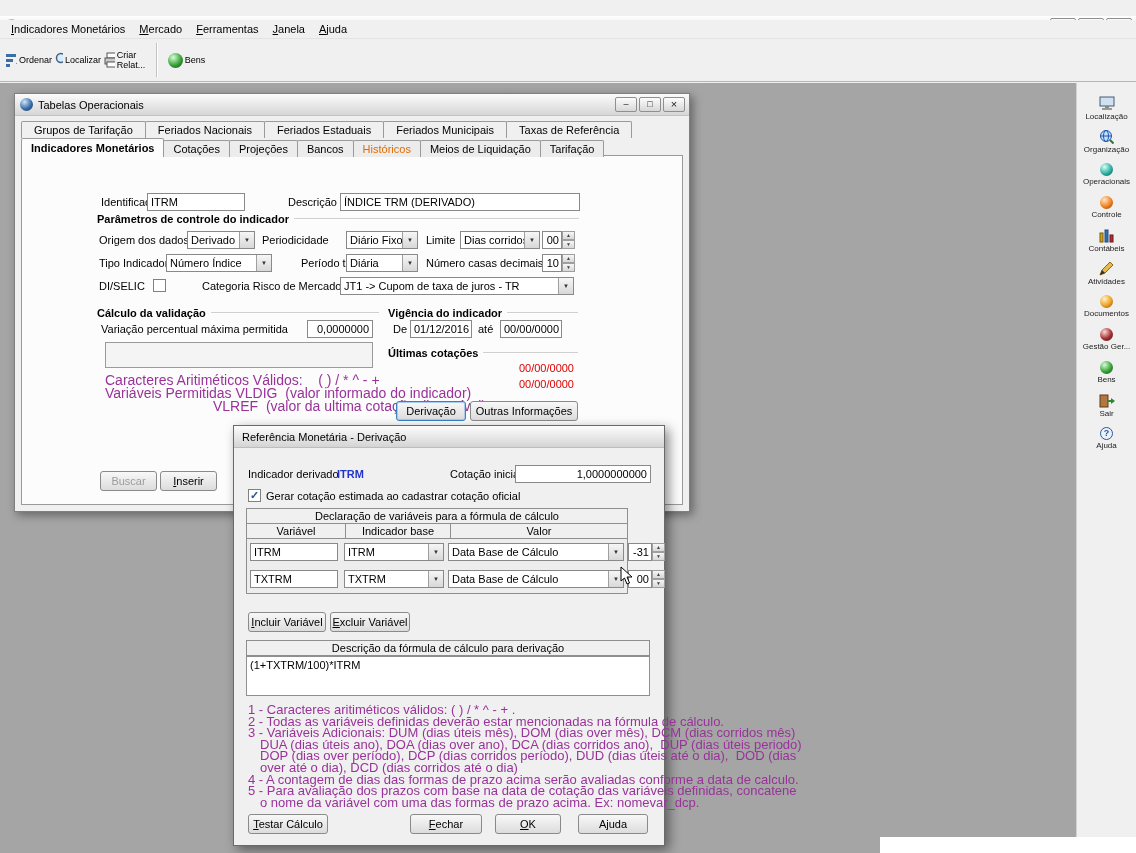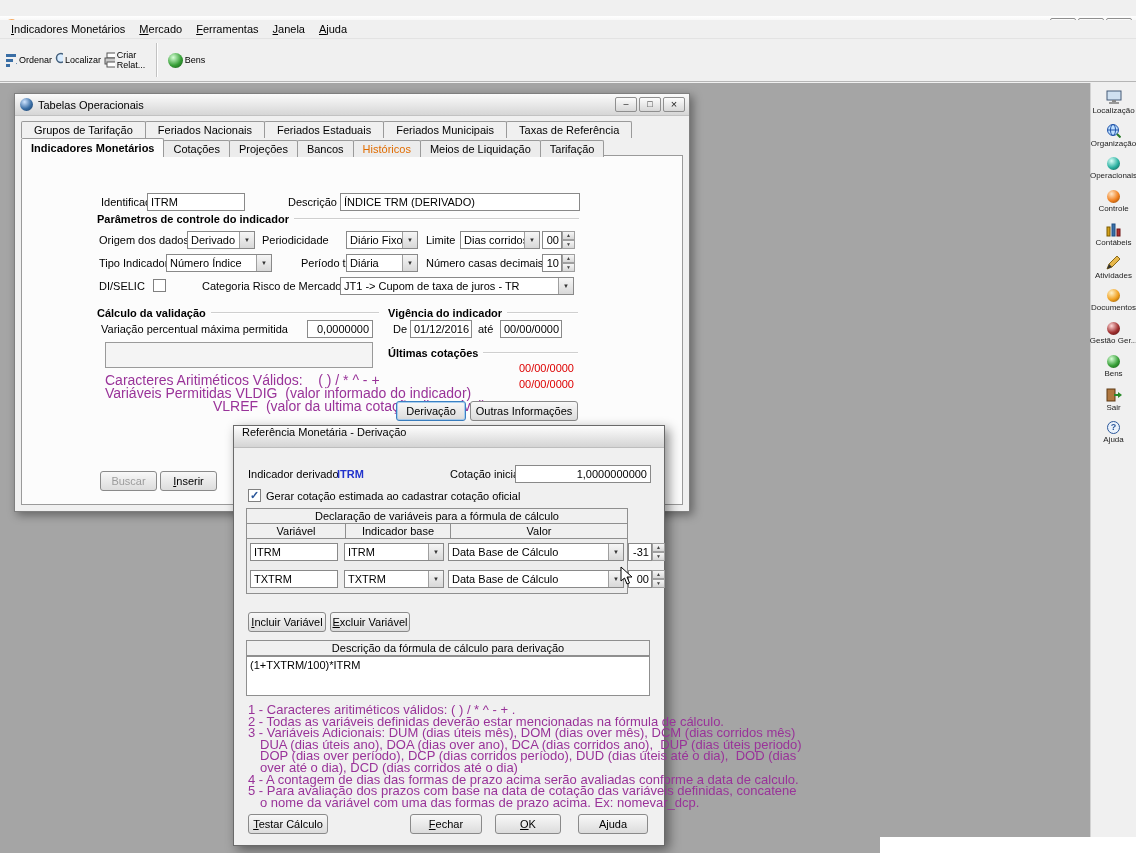--- a/index.html
+++ b/index.html
@@ -26,22 +26,22 @@
 
   .toolbar { position:absolute; top:39px; left:0; right:0; height:43px; background:#f0f0f0;
     border-bottom:1px solid #b5b5b5; display:flex; align-items:center; padding-left:5px; gap:2px; }
   .tool-btn { width:47px; height:39px; display:flex; flex-direction:row; align-items:center;
     justify-content:center; gap:2px; font-size:9px; }
   .tool-sep { width:1px; height:34px; background:#c2c2c2; box-shadow:1px 0 0 #fff; margin:0 4px; }
 
   .mdi { position:absolute; top:83px; left:0; width:1090px; height:770px; background:#a5a5a5; }
   .white-strip { position:absolute; left:880px; top:837px; width:256px; height:16px; background:#fff; z-index:3; }
 
-  .side { position:absolute; top:83px; right:0; width:46px; height:770px; background:#f0f0f0;
-    border-left:1px solid #d2d2d2; display:flex; flex-direction:column; align-items:center; padding-top:3px;margin-left:37px; }
+  .side { position:absolute; top:83px; right:0; width:60px; height:770px; background:#f0f0f0;
+    border-left:1px solid #d2d2d2; display:flex; flex-direction:column; align-items:center; padding-top:9px;margin-left:37px; }
   .side-item { width:45px; height:33px; display:flex; flex-direction:column; align-items:center;
     justify-content:center; gap:1px; }
   .si-lbl { font-size:8px; white-space:nowrap; color:#222; }
 
   .ball { width:13px; height:13px; border-radius:50%; display:inline-block; }
   .help-ic { width:13px; height:13px; border-radius:50%; border:1px solid #2b579a; color:#2b579a;
     display:inline-block; position:relative; background:#eaf2fc; }
   .help-ic::after { content:"?"; position:absolute; inset:0; font-size:9px; font-weight:bold;
     line-height:11px; text-align:center; }
 
@@ -94,21 +94,21 @@
   .sect .ln { flex:1; height:2px; border-top:1px solid #cfcfcf; border-bottom:1px solid #fff; }
   .hint { position:absolute; color:#993399; font-size:14px; white-space:pre; }
   .memo { position:absolute; background:#f4f4f4; border:1px solid #9a9a9a; }
   .red { position:absolute; color:#dd0000; text-align:right; }
 
   
   .dialog { position:absolute; left:233px; top:425px; width:432px; height:421px; background:#f0f0f0;
     border:1px solid #6a6a6a; box-shadow:4px 4px 11px rgba(0,0,0,.45); z-index:40; }
   .dlg-tb { position:absolute; top:0; left:0; right:0; height:22px;
     background:linear-gradient(#fdfdfd,#d4d4d4); border-bottom:1px solid #bdbdbd;
-    display:flex; padding:0 8px; }
+    display:flex; align-items:center; padding:0 8px; }
   .tcell { position:absolute; height:16px; background:#f0f0f0; border:1px solid #8f8f8f;
     text-align:center; line-height:14px; overflow:hidden; white-space:nowrap; }
   .tbody { position:absolute; background:#ededed; border:1px solid #8f8f8f; }
   .blue { color:#2233cc; font-weight:bold; }
   .note { position:absolute; color:#993399; font-size:13px; white-space:pre; }
   .formula-box { position:absolute; background:#fff; border:1px solid #8f8f8f; padding:2px 3px;
     line-height:13px; }
   .cursor { position:absolute; z-index:60; }
 
   svg.si { display:block; }

